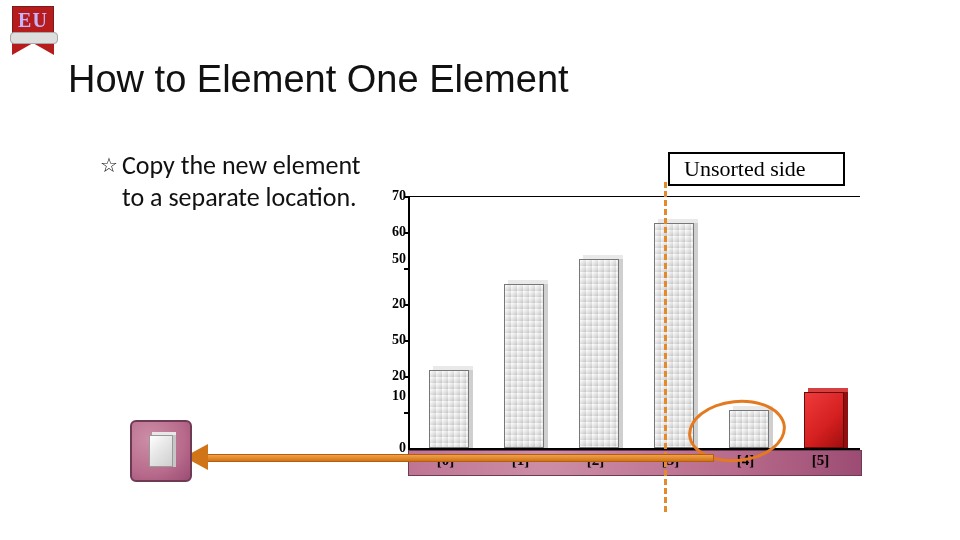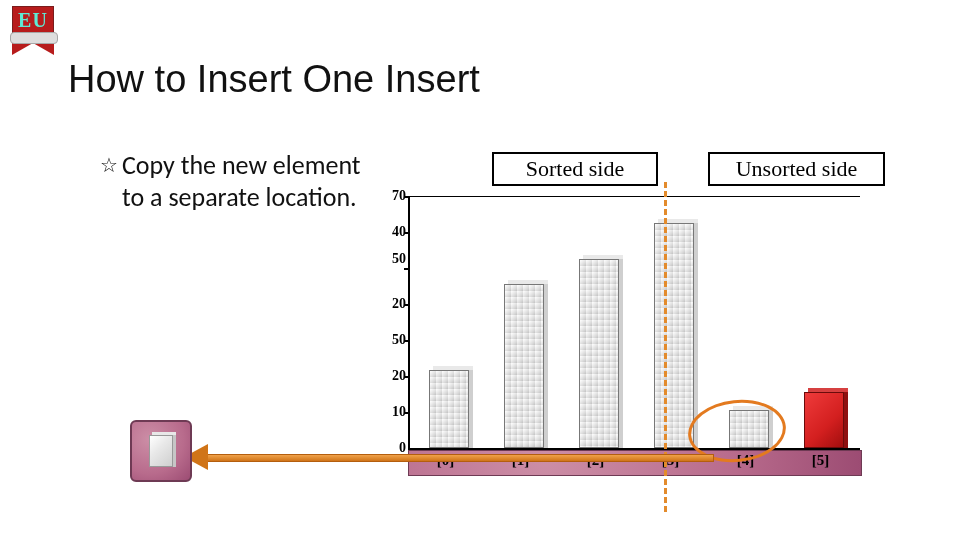--- a/index.html
+++ b/index.html
@@ -35,21 +35,21 @@
     position: absolute;
     left: -1px; bottom: -12px;
     width: 0; height: 0;
     border-left: 21px solid #b71c1c;
     border-right: 21px solid #b71c1c;
     border-bottom: 12px solid transparent;
   }
   .logo .banner span {
     display: block;
     text-align: center;
-    color: #5eead4;
+    color: #c4b5fd;
     font-family: Georgia, "Times New Roman", serif;
     font-weight: 700;
     font-size: 20px;
     line-height: 26px;
     letter-spacing: 1px;
   }
   .logo .scroll {
     position: absolute;
     left: -2px; top: 26px;
     width: 46px; height: 10px;
@@ -85,21 +85,21 @@
   }
   .labelbox {
     position: absolute;
     border: 2px solid #000;
     background: #fff;
     padding: 2px 14px;
     font-family: "Times New Roman", serif;
     font-size: 22px;
   }
   .labelbox.sorted   { top: 152px; left: 492px; width: 134px; text-align: center;}
-  .labelbox.unsorted { top: 152px; left: 668px; width: 145px; text-align: center; margin-left: 40px;}
+  .labelbox.unsorted { top: 152px; left: 668px; width: 145px; }
 
   
   .chart {
     position: absolute;
     top: 196px;
     left: 370px;
     width: 490px;
     height: 300px;
   }
   .plot {
@@ -232,39 +232,38 @@
 
 <div class="slide">
 
   <div class="logo">
     <div class="banner">
       <span>EU</span>
     </div>
     <div class="scroll"></div>
   </div>
 
-  <div class="title">How to Insert One Insert</div>
+  <div class="title">How to Element One Element</div>
 
   <div class="bullet">
     <span class="star">☆</span>
     <span>Copy the new element to a separate location.</span>
   </div>
 
-  <div class="labelbox sorted">Sorted side</div>
   <div class="labelbox unsorted">Unsorted side</div>
 
   <div class="chart">
 
     <div class="y-tick" style="top:252px">0</div>
-    <div class="y-tick" style="top:216px">10</div>
+    <div class="y-tick" style="top:200px">10</div>
     <div class="y-tick" style="top:180px">20</div>
     <div class="y-tick" style="top:144px">50</div>
     <div class="y-tick" style="top:108px">20</div>
     <div class="y-tick" style="top:63px">50</div>
-    <div class="y-tick" style="top:36px">40</div>
+    <div class="y-tick" style="top:36px">60</div>
     <div class="y-tick" style="top:0px">70</div>
 
     <div class="plot">
 
       <div class="grid-line" style="top:0px"></div>
       <div class="tick-mark" style="top:0px"></div>
       <div class="tick-mark" style="top:36px"></div>
       <div class="tick-mark" style="top:72px"></div>
       <div class="tick-mark" style="top:108px"></div>
       <div class="tick-mark" style="top:144px"></div>

